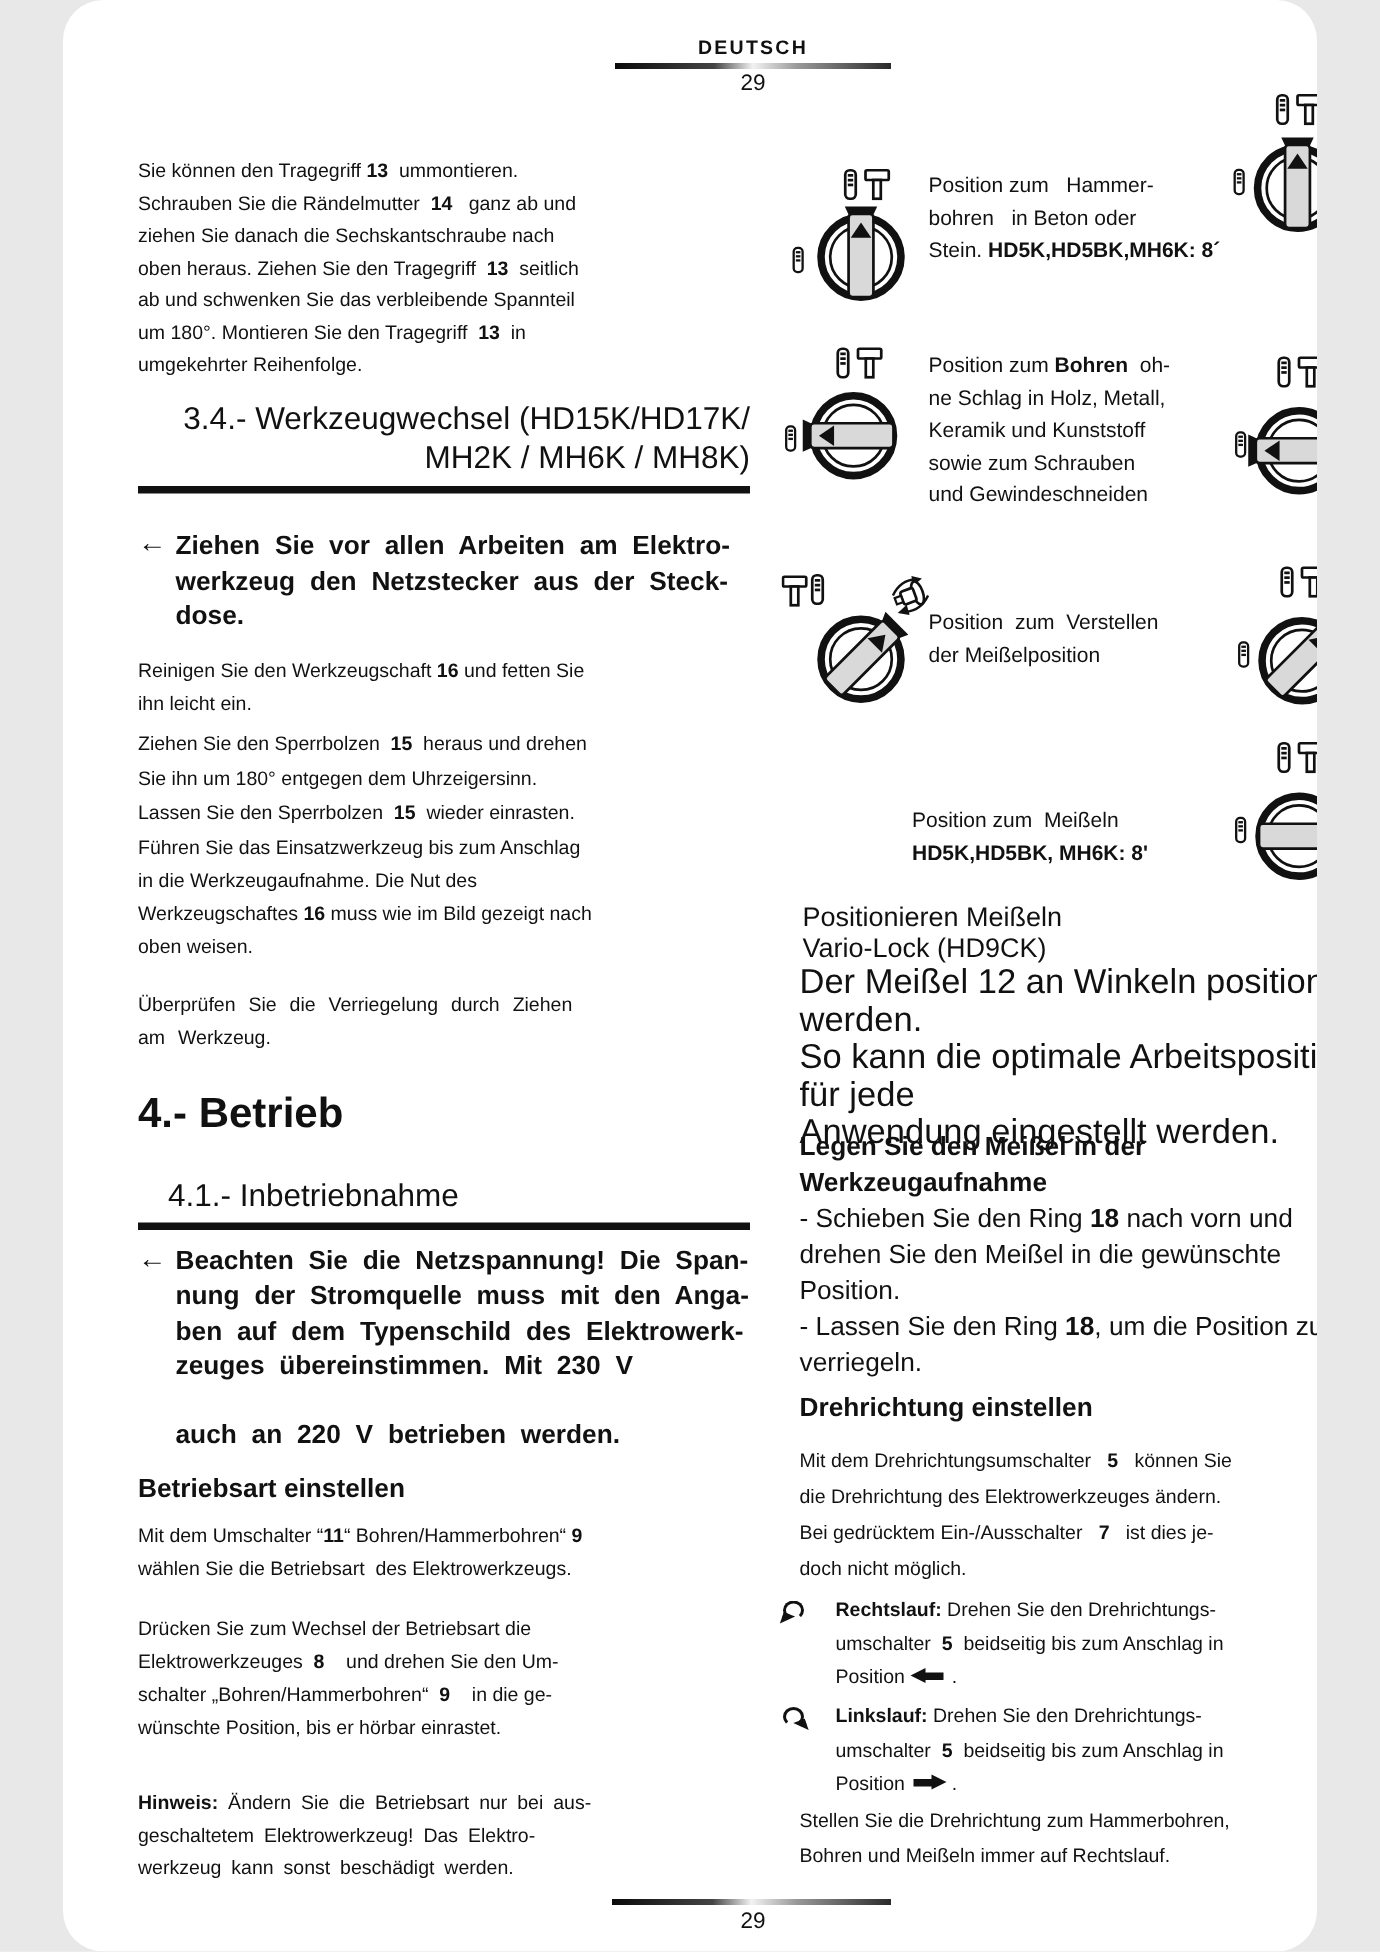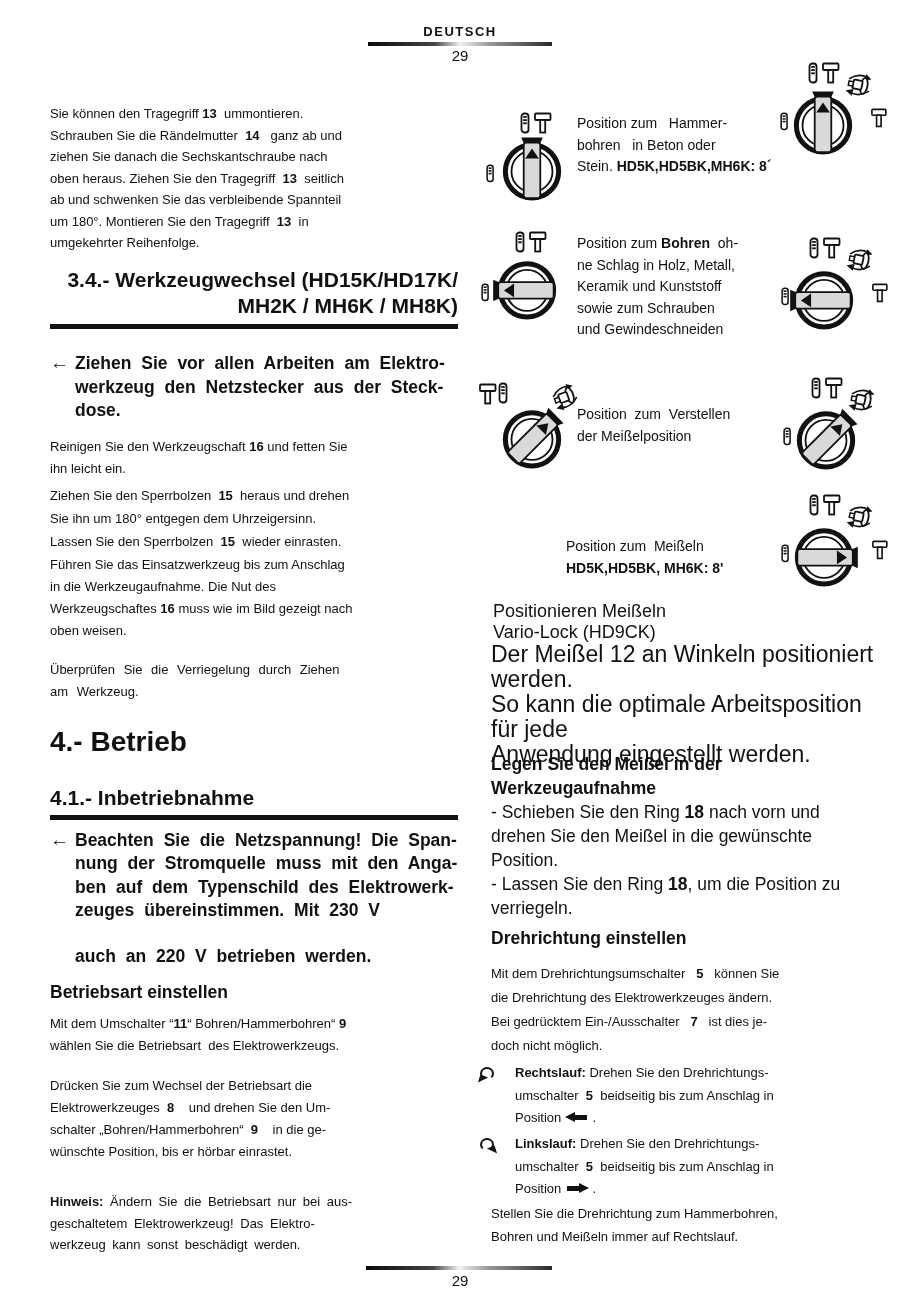--- a/index.html
+++ b/index.html
@@ -1,27 +1,28 @@
 <!DOCTYPE html>
 <html><head>
 <meta charset="utf-8">
 <style>
   html,body { margin:0; padding:0; background:#e8e8e8; }
   .page {
-    position:relative; width:920px; height:1301px; margin:0 auto;
+    position:relative; width:836px; height:1301px; margin:0 auto;
     background:#ffffff; color:#111;
     font-family:"Liberation Sans","DejaVu Sans",sans-serif;
     overflow:hidden;
+    border-radius:27px;
   }
   .abs { position:absolute; }
   .runs { white-space:pre-wrap; }
   .body-text { font-size:13px; line-height:21.5px; }
   .metal-line { background:linear-gradient(90deg,#0a0a0a 0%,#444 36%,#f2f2f2 50%,#999 66%,#2a2a2a 100%); }
   .rule { background:#111; height:5px; }
-  .h-sec { font-size:21px; font-weight:bold; line-height:26px; }
+  .h-sec { font-size:21px; font-weight:normal; line-height:26px;margin-left:20px; }
   .h-big { font-size:28px; font-weight:bold; }
   .h-sub { font-size:17.5px; font-weight:bold; }
   .warn-text { font-size:17.5px; font-weight:bold; line-height:23.5px; word-spacing:5px; }
   .warn-arrow { font-size:19px; font-weight:bold; }
   .rcap { font-size:14px; line-height:21.5px; }
   b { font-weight:bold; }
   
   .inline-icon { display:inline-block; position:relative; vertical-align:-1px; }
   .arrow-left, .arrow-right { width:24px; height:11px; }
   .arrow-left::before { content:""; position:absolute; left:0; top:0; width:0; height:0;

